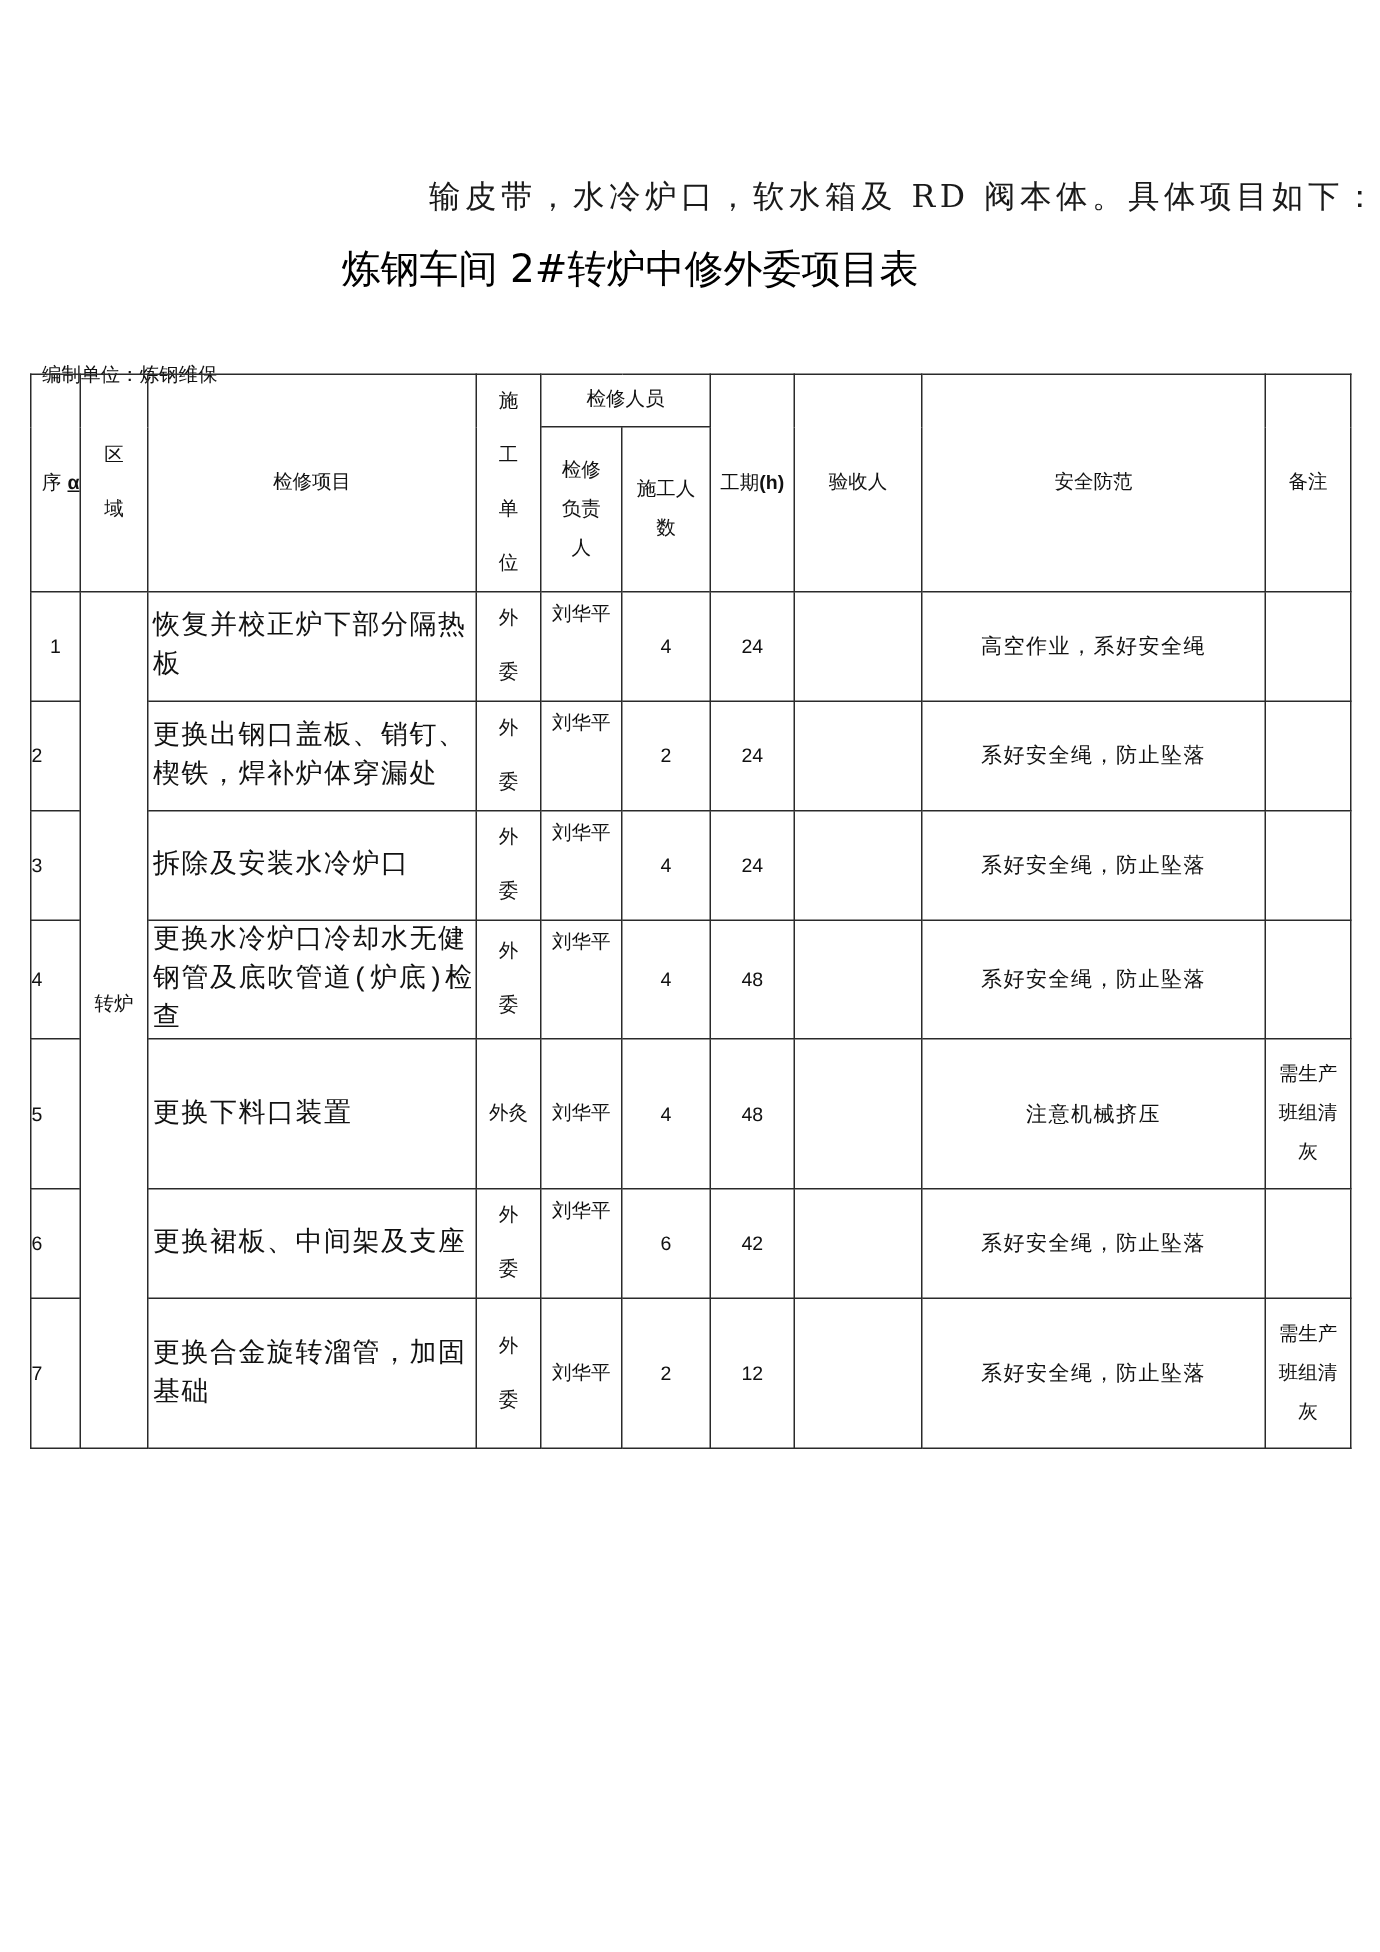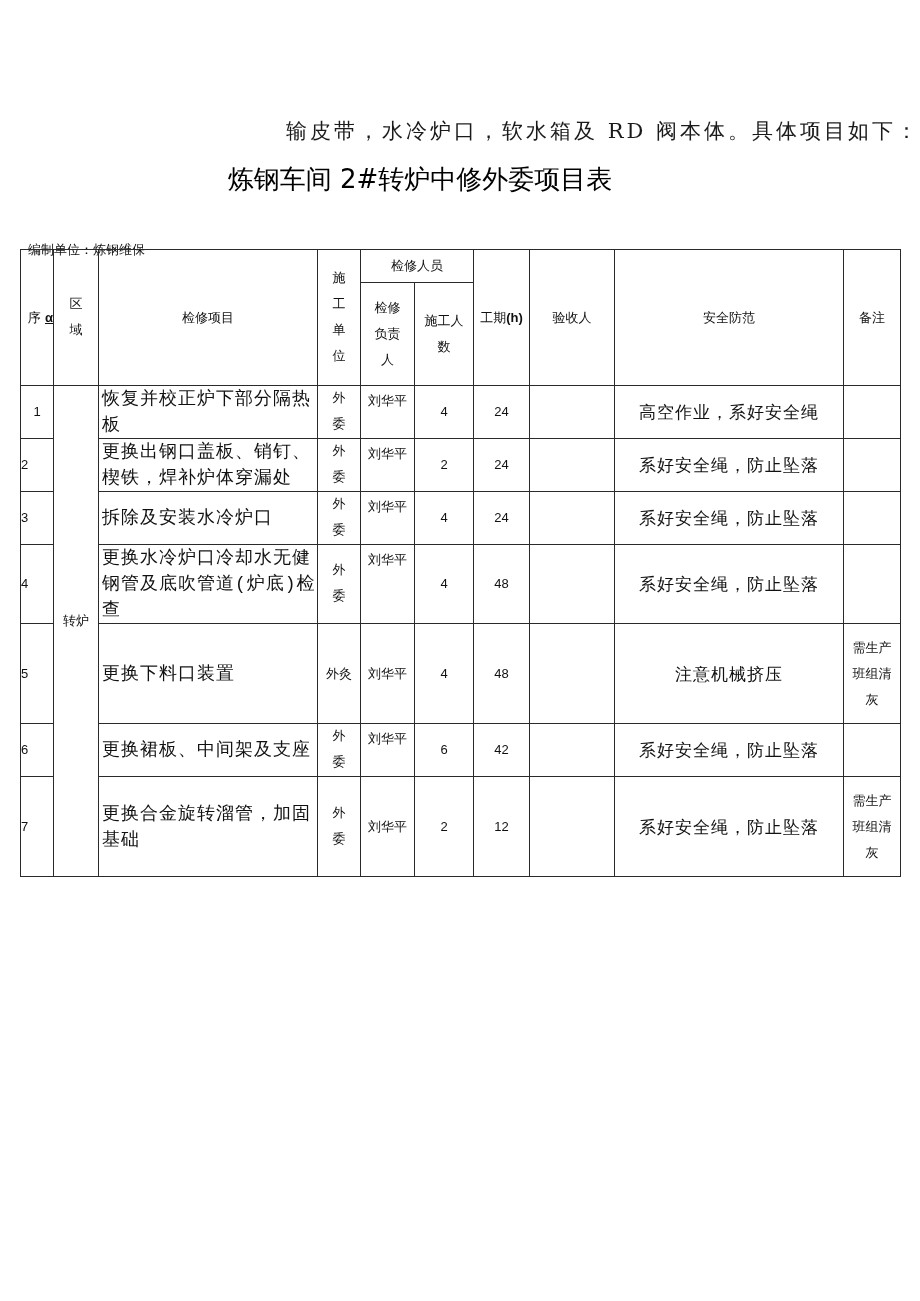--- a/index.html
+++ b/index.html
@@ -64,25 +64,25 @@
       line-height: 26px;
     }
     .hdr { text-align: center; font-family: "DejaVu Serif", "Liberation Serif", serif; font-size: 13px; }
     .num { font-family: "Liberation Sans", "DejaVu Sans", sans-serif; font-size: 13px; text-align: center; }
     .seq { font-family: "Liberation Sans", "DejaVu Sans", sans-serif; font-size: 13px; text-align: left; padding-left: 0; }
     .seq.first { text-align: center; }
     .item { text-align: left; padding-left: 3px !important; font-size: 18px; letter-spacing: 1px; font-family: Liberation Mono, monospace; }
     .unit { text-align: center; font-size: 13px; line-height: 26px !important; }
     .person { text-align: center; vertical-align: top !important; font-size: 13px; padding-top: 2px !important; }
     .person.mid { vertical-align: middle !important; padding-top: 0 !important; }
-    .safety { text-align: center; font-size: 17px; letter-spacing: 1px; }
+    .safety { text-align: center; font-size: 14px; letter-spacing: 1px; }
     .remark { text-align: center; font-size: 13px; line-height: 26px !important; }
     .area { text-align: center; vertical-align: middle; font-size: 13px; }
     .area-label { position: relative; top: -10px; margin-top: 20px; }
-    .vtext { display: inline-block; width: 14px; line-height: 26px; word-break: break-all; font-family: Liberation Mono, monospace; }
+    .vtext { display: inline-block; width: 14px; line-height: 36px; word-break: break-all; }
     .bold-h { font-family: "Liberation Sans", "DejaVu Sans", sans-serif; font-weight: bold; }
     .ul-a { font-family: "Liberation Sans", "DejaVu Sans", sans-serif; font-weight: bold; text-decoration: underline; }
   </style>
 </head>
 <body>
 
 <div class="intro-line">输皮带，水冷炉口，软水箱及 RD 阀本体。具体项目如下：</div>
 <div class="doc-title">炼钢车间 2#转炉中修外委项目表</div>
 <div class="compiler">编制单位：炼钢维保</div>
 

